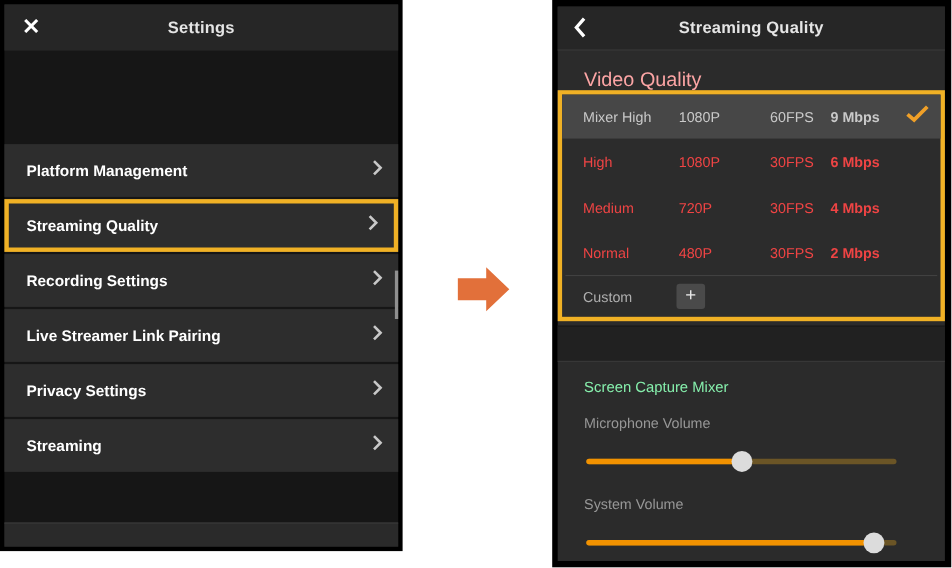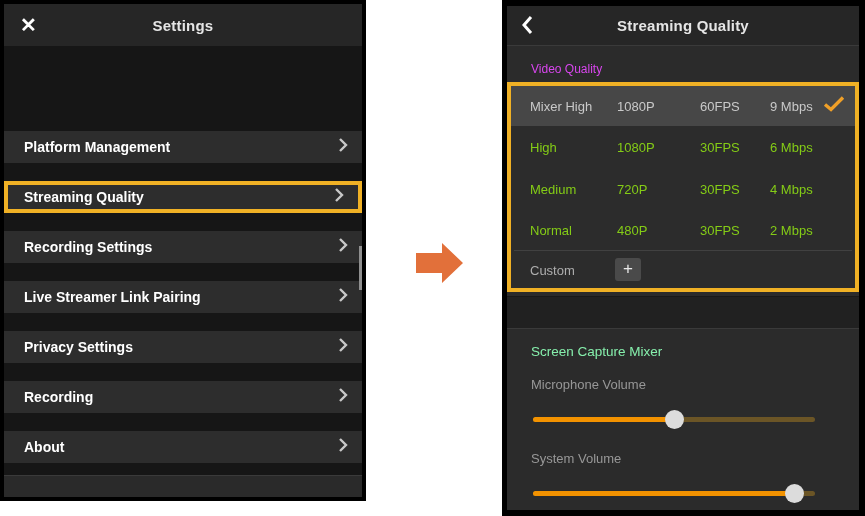--- a/index.html
+++ b/index.html
@@ -14,49 +14,49 @@
                display:flex; align-items:center; justify-content:center; }
   .lp-close { position:absolute; left:16px; top:9px; color:#fff; font-size:20px; font-weight:bold;
               line-height:24px; cursor:pointer; }
   .panel-title { color:#e5e5e5; font-size:15px; font-weight:bold; letter-spacing:.2px; }
 
   .profile-row { position:absolute; left:0; top:48px; width:100%; height:72px; background:#2d2d2d;
                  display:flex; align-items:flex-start; }
   .avatar { position:absolute; left:16px; top:14px; }
   .profile-name { position:absolute; left:70px; top:16px; color:#fff; font-size:14px; font-weight:bold; }
 
-  .menu-row { position:absolute; left:0; width:100%; height:32px; background:#2d2d2d;
+  .menu-row { position:absolute; left:0; width:100%; height:48px; background:#2d2d2d;
               display:flex; align-items:center; }
   .menu-label { margin-left:20px; color:#fff; font-size:14px; font-weight:bold; }
   .menu-row.highlight { border:4px solid #F0B125; }
   .chev { position:absolute; right:14px; top:50%; transform:translateY(-50%); }
 
   .empty-row { position:absolute; left:0; top:471px; width:100%; height:22px; background:#2a2a2a;
                border-top:1px solid #3a3a3a; }
   .lp-scrollbar { position:absolute; right:0px; top:242px; width:3px; height:44px; background:#8f8f8f; }
 
   
   #flow-arrow { position:absolute; left:416px; top:240px; }
 
   
   #right-panel { left:502px; top:0; width:363px; height:516px; padding:6px 6px 6px 5px; }
   .rp-inner { position:relative; width:100%; height:100%; background:#2b2b2b; }
   .rp-header { position:absolute; left:0; top:0; width:100%; height:40px; background:#262626;
                border-bottom:1px solid #3a3a3a; display:flex; align-items:center; justify-content:center; }
   .rp-back { position:absolute; left:14px; top:9px; cursor:pointer; }
-  .section-label { position:absolute; left:24px; color:#d946ef; font-size:12px; }
+  .section-label { position:absolute; left:24px; color:#fca5a5; font-size:18px; }
   #video-quality-label { top:56px; }
 
   .vq-box { position:absolute; left:0; top:76px; width:100%; height:210px;
             border:4px solid #F0B125; background:#2c2c2c; }
   .vq-row { position:relative; width:100%; height:40px; }
   .vq-row.selected { background:#474747; height:40px; }
-  .vq-row .c { position:absolute; top:50%; transform:translateY(-50%); font-size:13px; color:#84cc16; }
+  .vq-row .c { position:absolute; top:50%; transform:translateY(-50%); font-size:13px; color:#ef4444; }
   .vq-row.selected .c { color:#c9c9c9; }
-  .c-name { left:19px; } .c-res { left:106px;text-align:right; } .c-fps { left:189px; } .c-rate { left:259px; }
+  .c-name { left:19px; } .c-res { left:106px;text-align:right; } .c-fps { left:189px; } .c-rate { left:244px;font-weight:bold; }
   .vq-check { position:absolute; right:10px; top:50%; transform:translateY(-50%); }
   .vq-divider { height:1px; background:#414141; margin:0 3px; }
   .custom-row { position:relative; width:100%; height:37px; }
   .plus-btn { position:absolute; left:104px; top:7px; width:26px; height:23px; background:#4a4a4a;
               border-radius:3px; color:#e9e9e9; font-size:17px; line-height:21px; text-align:center; cursor:pointer; }
 
   .section-band { position:absolute; left:0; top:290px; width:100%; height:33px; background:#212121;
                   border-top:1px solid #191919; border-bottom:1px solid #3a3a3a; }
   #mixer-label { top:338px; color:#86efac; font-size:13.5px; font-weight:normal; }
   .slider-label { position:absolute; left:24px; color:#979797; font-size:13px; }
@@ -111,32 +111,26 @@
       </div>
 
       <div class="menu-row" style="top:327px">
         <span class="menu-label">Privacy Settings</span>
         <span class="chev"><svg width="10" height="16" viewBox="0 0 10 16">
               <polyline points="2,2 8,8 2,14" fill="none" stroke="#c8c8c8" stroke-width="2.4"></polyline>
             </svg></span>
       </div>
 
       <div class="menu-row" style="top:377px">
-        <span class="menu-label">Recording</span>
-        <span class="chev"><svg width="10" height="16" viewBox="0 0 10 16">
-              <polyline points="2,2 8,8 2,14" fill="none" stroke="#c8c8c8" stroke-width="2.4"></polyline>
-            </svg></span>
-      </div>
-
-      <div class="menu-row" style="top:427px">
-        <span class="menu-label">About</span>
-        <span class="chev"><svg width="10" height="16" viewBox="0 0 10 16">
-              <polyline points="2,2 8,8 2,14" fill="none" stroke="#c8c8c8" stroke-width="2.4"></polyline>
-            </svg></span>
-      </div>
+        <span class="menu-label">Streaming</span>
+        <span class="chev"><svg width="10" height="16" viewBox="0 0 10 16">
+              <polyline points="2,2 8,8 2,14" fill="none" stroke="#c8c8c8" stroke-width="2.4"></polyline>
+            </svg></span>
+      </div>
+
 
       <div class="empty-row"></div>
       <div class="lp-scrollbar"></div>
     </div>
   </div>
 
   <div id="flow-arrow">
     <svg width="48" height="46" viewBox="0 0 48 46">
       <polygon points="0,13 26,13 26,3 47,23 26,43 26,33 0,33" fill="#E2703A"></polygon>
     </svg>

